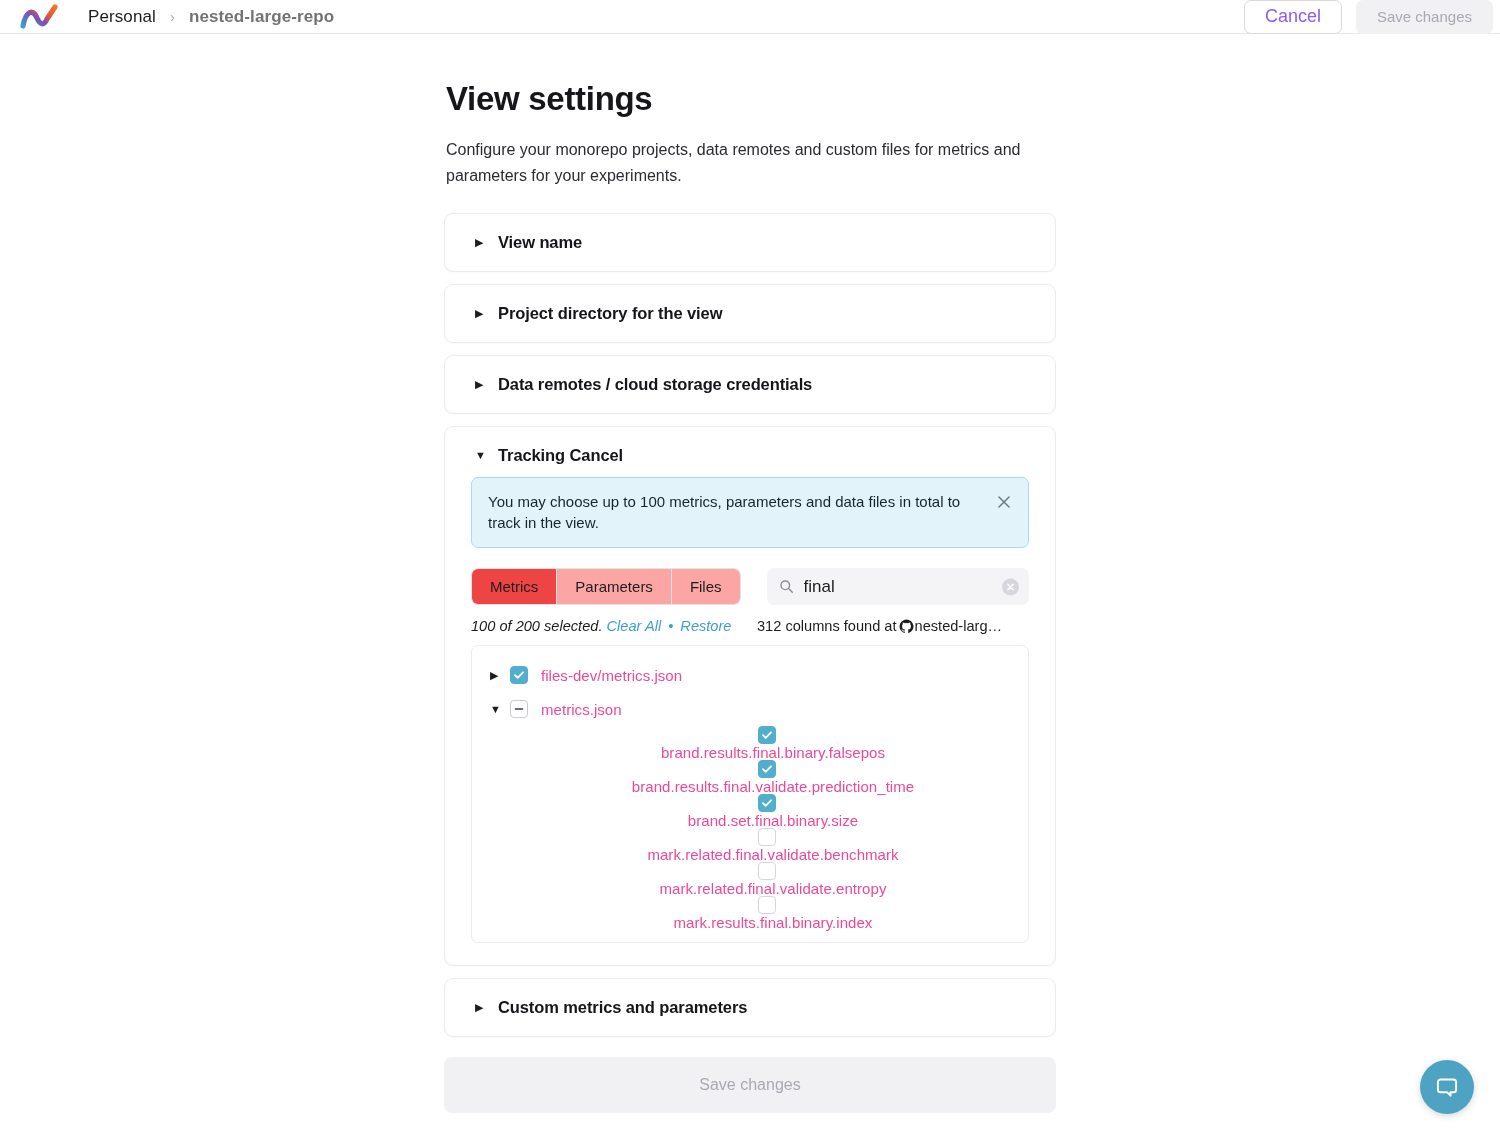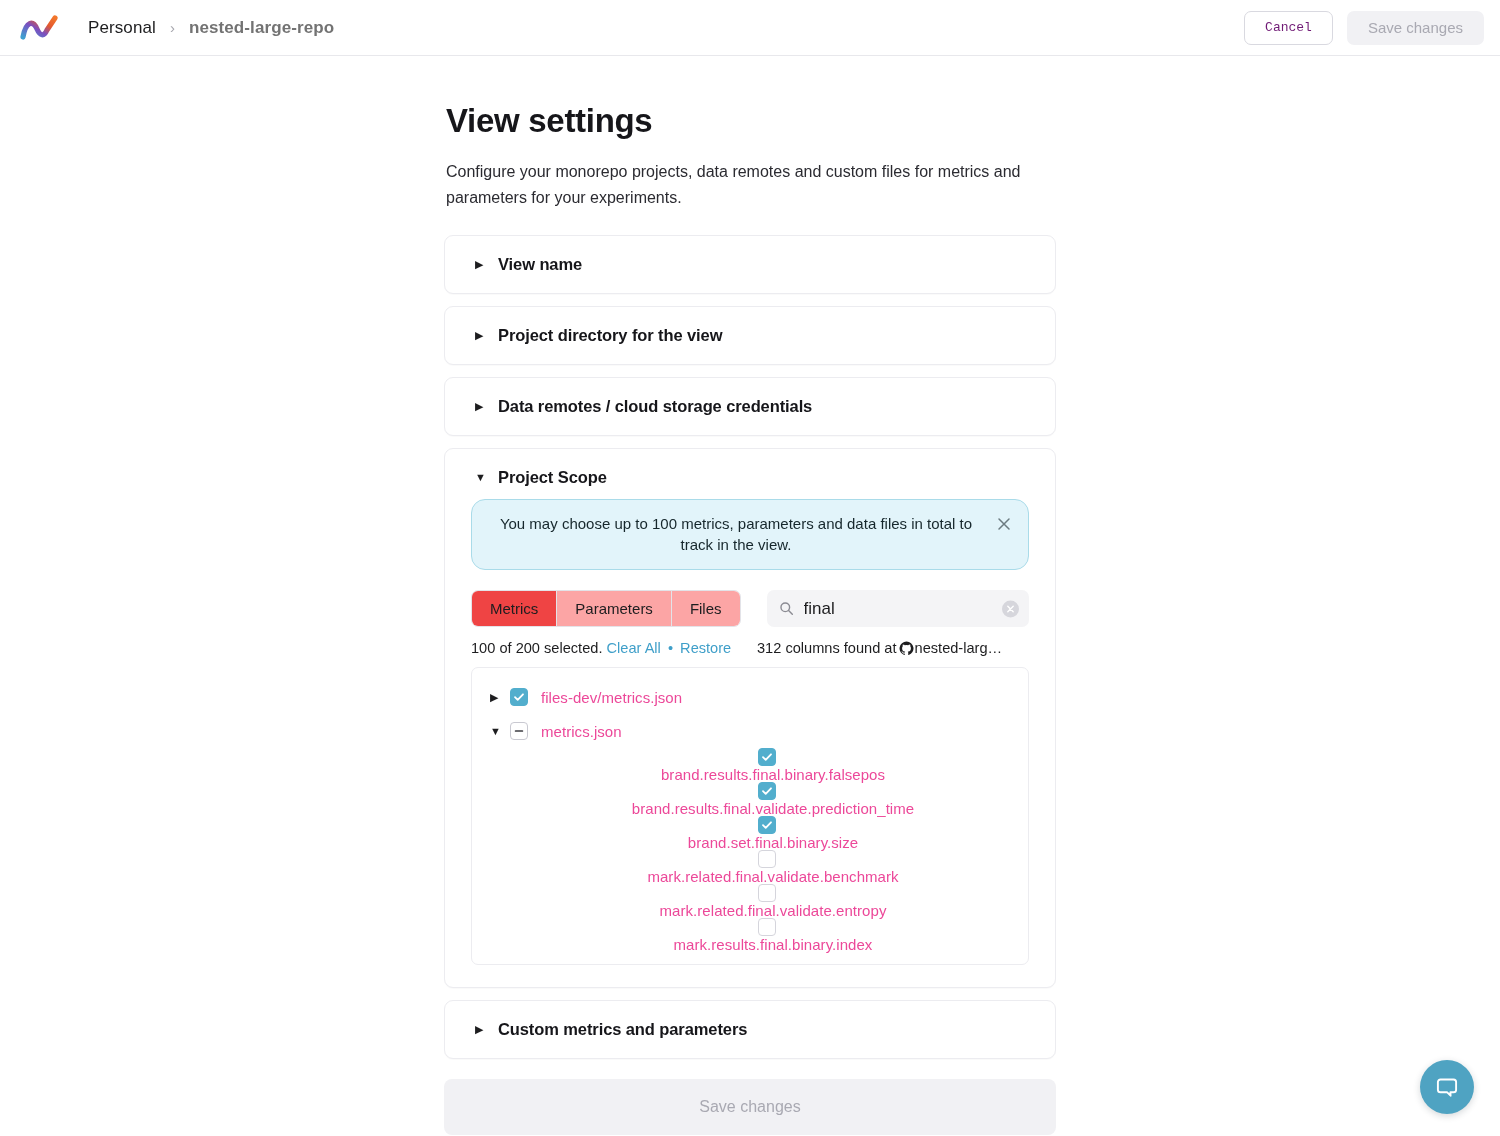--- a/index.html
+++ b/index.html
@@ -8,25 +8,25 @@
     width: 1500px; height: 1136px;
     background: #ffffff;
     font-family: "Liberation Sans", sans-serif;
     color: #1d1d1f;
     overflow: hidden;
   }
 
   
   .topbar {
     position: relative;
-    height: 56px;
+    height: 34px;
     border-bottom: 1px solid #e8e8ec;
     display: flex;
     align-items: center;
-    padding: 0 16px 0 18px;
+    padding: 0 7px 0 18px;
     background: #fff;
   }
   .logo {
     width: 44px; height: 30px;
     display: flex; align-items: center; justify-content: center;
     margin-right: 26px;
   }
   .breadcrumb { display: flex; align-items: center; gap: 14px; }
   .crumb-personal {
     font-size: 17px; color: #1d1d1f; letter-spacing: .1px;
@@ -36,22 +36,22 @@
     font-size: 17px; font-weight: 700; color: #737373; letter-spacing: .1px;
   }
   .topbar-actions {
     margin-left: auto; display: flex; align-items: center; gap: 14px;
   }
   .btn-cancel {
     height: 34px; padding: 0 20px;
     background: #fff;
     border: 1px solid #d9d9e0;
     border-radius: 7px;
-    font-size: 13px; color: #701a75;
-    font-family: Liberation Mono, monospace;
+    font-size: 18px; color: #8b5cf6;
+    font-family: Liberation Sans, sans-serif;
     cursor: pointer;
   }
   .btn-save-top {
     height: 34px; padding: 0 20px;
     background: #f1f1f4;
     border: 1px solid transparent;
     border-radius: 7px;
     font-size: 15px; color: #a9a9b2;
     font-family: inherit;
     cursor: default;
@@ -95,24 +95,23 @@
   
   .card.expanded { padding-bottom: 22px; }
   .card.expanded .card-head { padding-bottom: 12px; }
   .card-body { padding: 0 26px 0 26px; }
 
   
   .banner {
     display: flex; align-items: flex-start;
     background: #e2f4fa;
     border: 1px solid #a9dbe9;
-    border-radius: 14px;
+    border-radius: 7px;
     padding: 13px 14px 14px 16px;
     margin-bottom: 20px;
-    text-align: center;
   }
   .banner-text {
     flex: 1; font-size: 15px; line-height: 1.42; color: #16272c;
     padding-right: 10px;
   }
   .banner-close {
     flex: 0 0 auto; width: 20px; height: 20px; margin-top: 1px;
     cursor: pointer; color: #61737a;
     display: flex; align-items: center; justify-content: center;
   }
@@ -163,21 +162,21 @@
     display: flex; align-items: center; justify-content: center;
     cursor: pointer;
   }
 
   
   .status-row {
     display: flex; align-items: center;
     font-size: 14.6px; color: #1d1d1f;
     margin-bottom: 11px;
   }
-  .status-left { width: 286px; white-space: nowrap; }
+  .status-left { width: 286px; white-space: nowrap; font-style: italic; }
   .status-right {
     display: flex; align-items: center; gap: 0;
     white-space: nowrap; overflow: hidden;
   }
   .link { color: #3f9fc9; cursor: pointer; }
   .dot-sep { color: #3f9fc9; margin: 0 3px; }
   .gh-icon { display: inline-flex; margin: 0 1px 0 2px; }
 
   
   .tree {
@@ -283,21 +282,21 @@
     <div class="card">
       <div class="card-head">
         <span class="tri">▶</span>
         <span class="card-title">Data remotes / cloud storage credentials</span>
       </div>
     </div>
 
     <div class="card expanded">
       <div class="card-head">
         <span class="tri">▼</span>
-        <span class="card-title">Project Scope</span>
+        <span class="card-title">Tracking Cancel</span>
       </div>
 
       <div class="card-body">
 
         <div class="banner">
           <div class="banner-text">You may choose up to 100 metrics, parameters and data files in total to track in the view.</div>
           <div class="banner-close">
             <svg width="14" height="14" viewBox="0 0 14 14">
               <path d="M2 2 L12 12 M12 2 L2 12" stroke="#6c7b81" stroke-width="1.5" stroke-linecap="round"></path>
             </svg>

